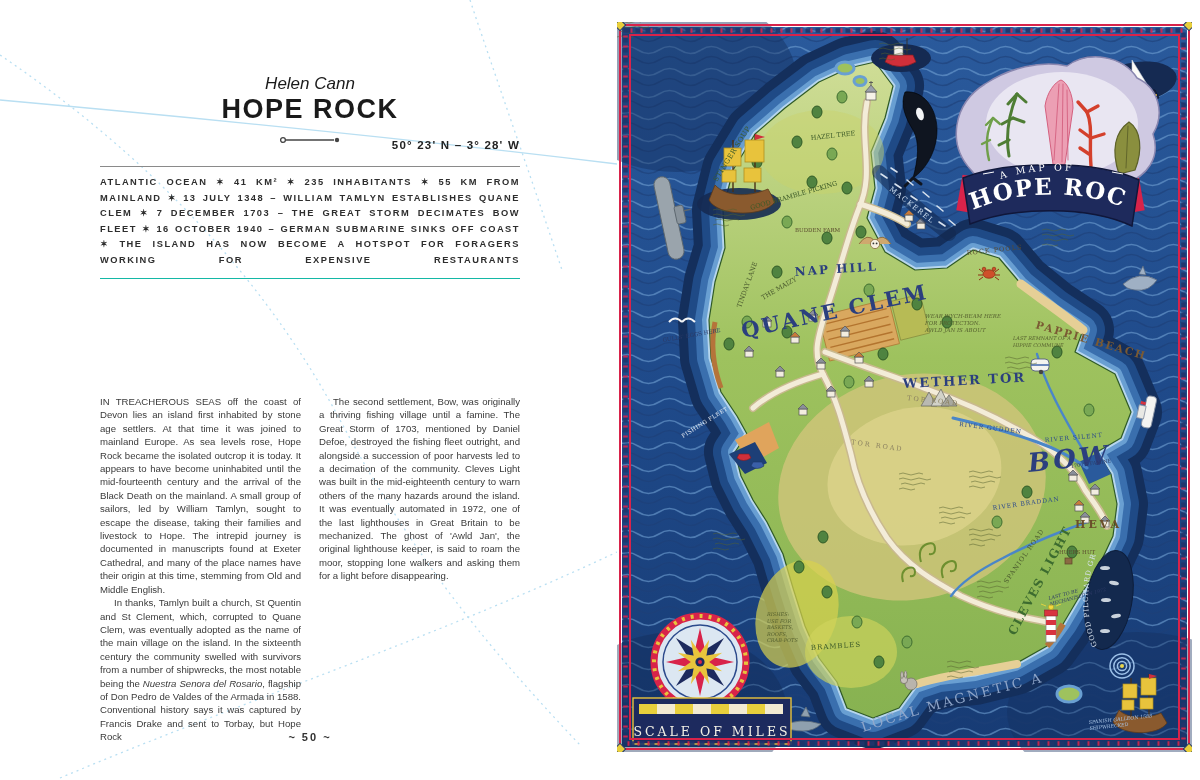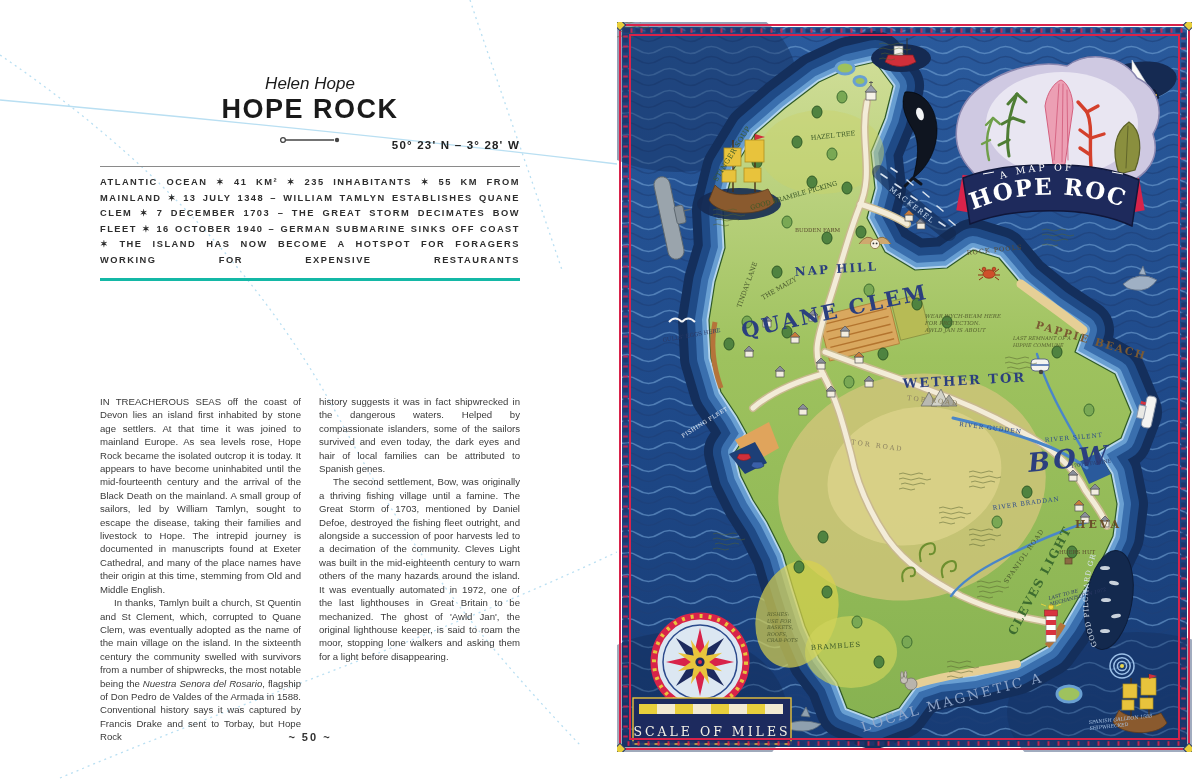--- a/index.html
+++ b/index.html
@@ -7,21 +7,21 @@
          font-family:"Liberation Sans",sans-serif;}
   
   .page-left{position:absolute;left:0;top:0;width:617px;height:780px;}
   .guides{position:absolute;left:0;top:0;}
   .lp-block{position:absolute;left:100px;width:420px;}
   .author-line{top:74px;text-align:center;font-style:italic;font-size:17px;color:#1a1a1a;}
   .title-line{top:94px;text-align:center;font-weight:bold;font-size:27px;letter-spacing:1.5px;color:#1a1a1a;}
   .divider{top:130px;text-align:center;}
   .coords-line{top:139px;text-align:right;font-weight:bold;font-size:11.5px;letter-spacing:1.2px;color:#222;}
   .facts{top:166px;font-weight:bold;font-size:9.3px;line-height:15.6px;letter-spacing:1.5px;color:#2e2e2e;
-         text-align:justify;text-align-last:justify;border-top:1px solid #8a8a8a;border-bottom:3px solid #14b8a6;
+         text-align:justify;text-align-last:justify;border-top:1px solid #8a8a8a;border-bottom:1px solid #14b8a6;
          padding:8px 0 9px 0;}
   .columns{top:395px;display:flex;gap:18px;}
   .col{width:201px;}
   .col p{margin:0;font-size:9.6px;line-height:13.4px;text-align:justify;color:#3a3a3a;}
   .col p.indent{text-indent:14px;}
   .folio{top:731px;text-align:center;font-weight:bold;font-size:11px;letter-spacing:2px;color:#333;}
   
   .page-right{position:absolute;left:617px;top:0;width:583px;height:780px;background:#fff;}
   .map-wrap{position:absolute;left:0;top:22px;width:575px;height:730px;}
   .map-label{font-family:"DejaVu Serif",serif;}
@@ -33,42 +33,41 @@
 
   <div class="page-left">
 
     <svg class="guides" width="617" height="780" viewBox="0 0 617 780">
       <path d="M0,100 C200,118 420,140 617,164" fill="none" stroke="#b9dff2" stroke-width="1.3"></path>
       <path d="M0,55 C140,150 260,270 340,420 C420,570 500,660 580,745" fill="none" stroke="#b9dff2" stroke-width="1.3" stroke-dasharray="2 4"></path>
       <path d="M60,778 C240,702 430,640 617,552" fill="none" stroke="#b9dff2" stroke-width="1.3" stroke-dasharray="2 4"></path>
       <path d="M470,0 C500,90 532,180 562,270" fill="none" stroke="#b9dff2" stroke-width="1.3" stroke-dasharray="2 4"></path>
     </svg>
 
-    <div class="lp-block author-line">Helen Hope</div>
+    <div class="lp-block author-line">Helen Cann</div>
     <div class="lp-block title-line">HOPE ROCK</div>
 
     <div class="lp-block divider">
       <svg width="62" height="8" viewBox="0 0 62 8">
         <circle cx="4" cy="4" r="2.4" fill="none" stroke="#444" stroke-width="1.3"></circle>
         <line x1="7" y1="4" x2="55" y2="4" stroke="#444" stroke-width="1.4"></line>
         <circle cx="58" cy="4" r="2.2" fill="#444"></circle>
       </svg>
     </div>
 
     <div class="lp-block coords-line">50° 23' N – 3° 28' W</div>
 
     <div class="lp-block facts">ATLANTIC OCEAN ✶ 41 KM² ✶ 235 INHABITANTS ✶ 55 KM FROM MAINLAND ✶ 13 JULY 1348 – WILLIAM TAMLYN ESTABLISHES QUANE CLEM ✶ 7 DECEMBER 1703 – THE GREAT STORM DECIMATES BOW FLEET ✶ 16 OCTOBER 1940 – GERMAN SUBMARINE SINKS OFF COAST ✶ THE ISLAND HAS NOW BECOME A HOTSPOT FOR FORAGERS WORKING FOR EXPENSIVE RESTAURANTS</div>
 
     <div class="lp-block columns">
       <div class="col">
         <p>IN TREACHEROUS SEAS off the coast of Devon lies an island first inhabited by stone age settlers. At that time it was joined to mainland Europe. As sea levels rose, Hope Rock became the isolated outcrop it is today. It appears to have become uninhabited until the mid-fourteenth century and the arrival of the Black Death on the mainland. A small group of sailors, led by William Tamlyn, sought to escape the disease, taking their families and livestock to Hope. The intrepid journey is documented in manuscripts found at Exeter Cathedral, and many of the place names have their origin at this time, stemming from Old and Middle English.</p>
         <p class="indent"><span>In thanks, Tamlyn built a church, St Quentin and St Clement, which, corrupted to Quane Clem, was eventually adopted as the name of the main village on the island. In the sixteenth century the community swelled with survivors from a number of shipwrecks, the most notable being the </span><i>Nuestra Senora del Rosario</i><span>, flagship of Don Pedro de Valdes of the Armada in 1588. Conventional history says it was captured by Francis Drake and sent to Torbay, but Hope Rock</span></p>
       </div>
       <div class="col">
-        <p>history suggests it was in fact shipwrecked in the dangerous waters. Helped by compassionate islanders, some of the sailors survived and even today, the dark eyes and hair of local families can be attributed to Spanish genes.</p>
         <p class="indent">The second settlement, Bow, was originally a thriving fishing village until a famine. The Great Storm of 1703, mentioned by Daniel Defoe, destroyed the fishing fleet outright, and alongside a succession of poor harvests led to a decimation of the community. Cleves Light was built in the mid-eighteenth century to warn others of the many hazards around the island. It was eventually automated in 1972, one of the last lighthouses in Great Britain to be mechanized. The ghost of 'Awld Jan', the original lighthouse keeper, is said to roam the moor, stopping lone walkers and asking them for a light before disappearing.</p>
       </div>
     </div>
 
     <div class="lp-block folio">~ 50 ~</div>
   </div>
 
   <div class="page-right">
     <div class="map-wrap">
     <svg width="575" height="730" viewBox="0 0 575 730">

